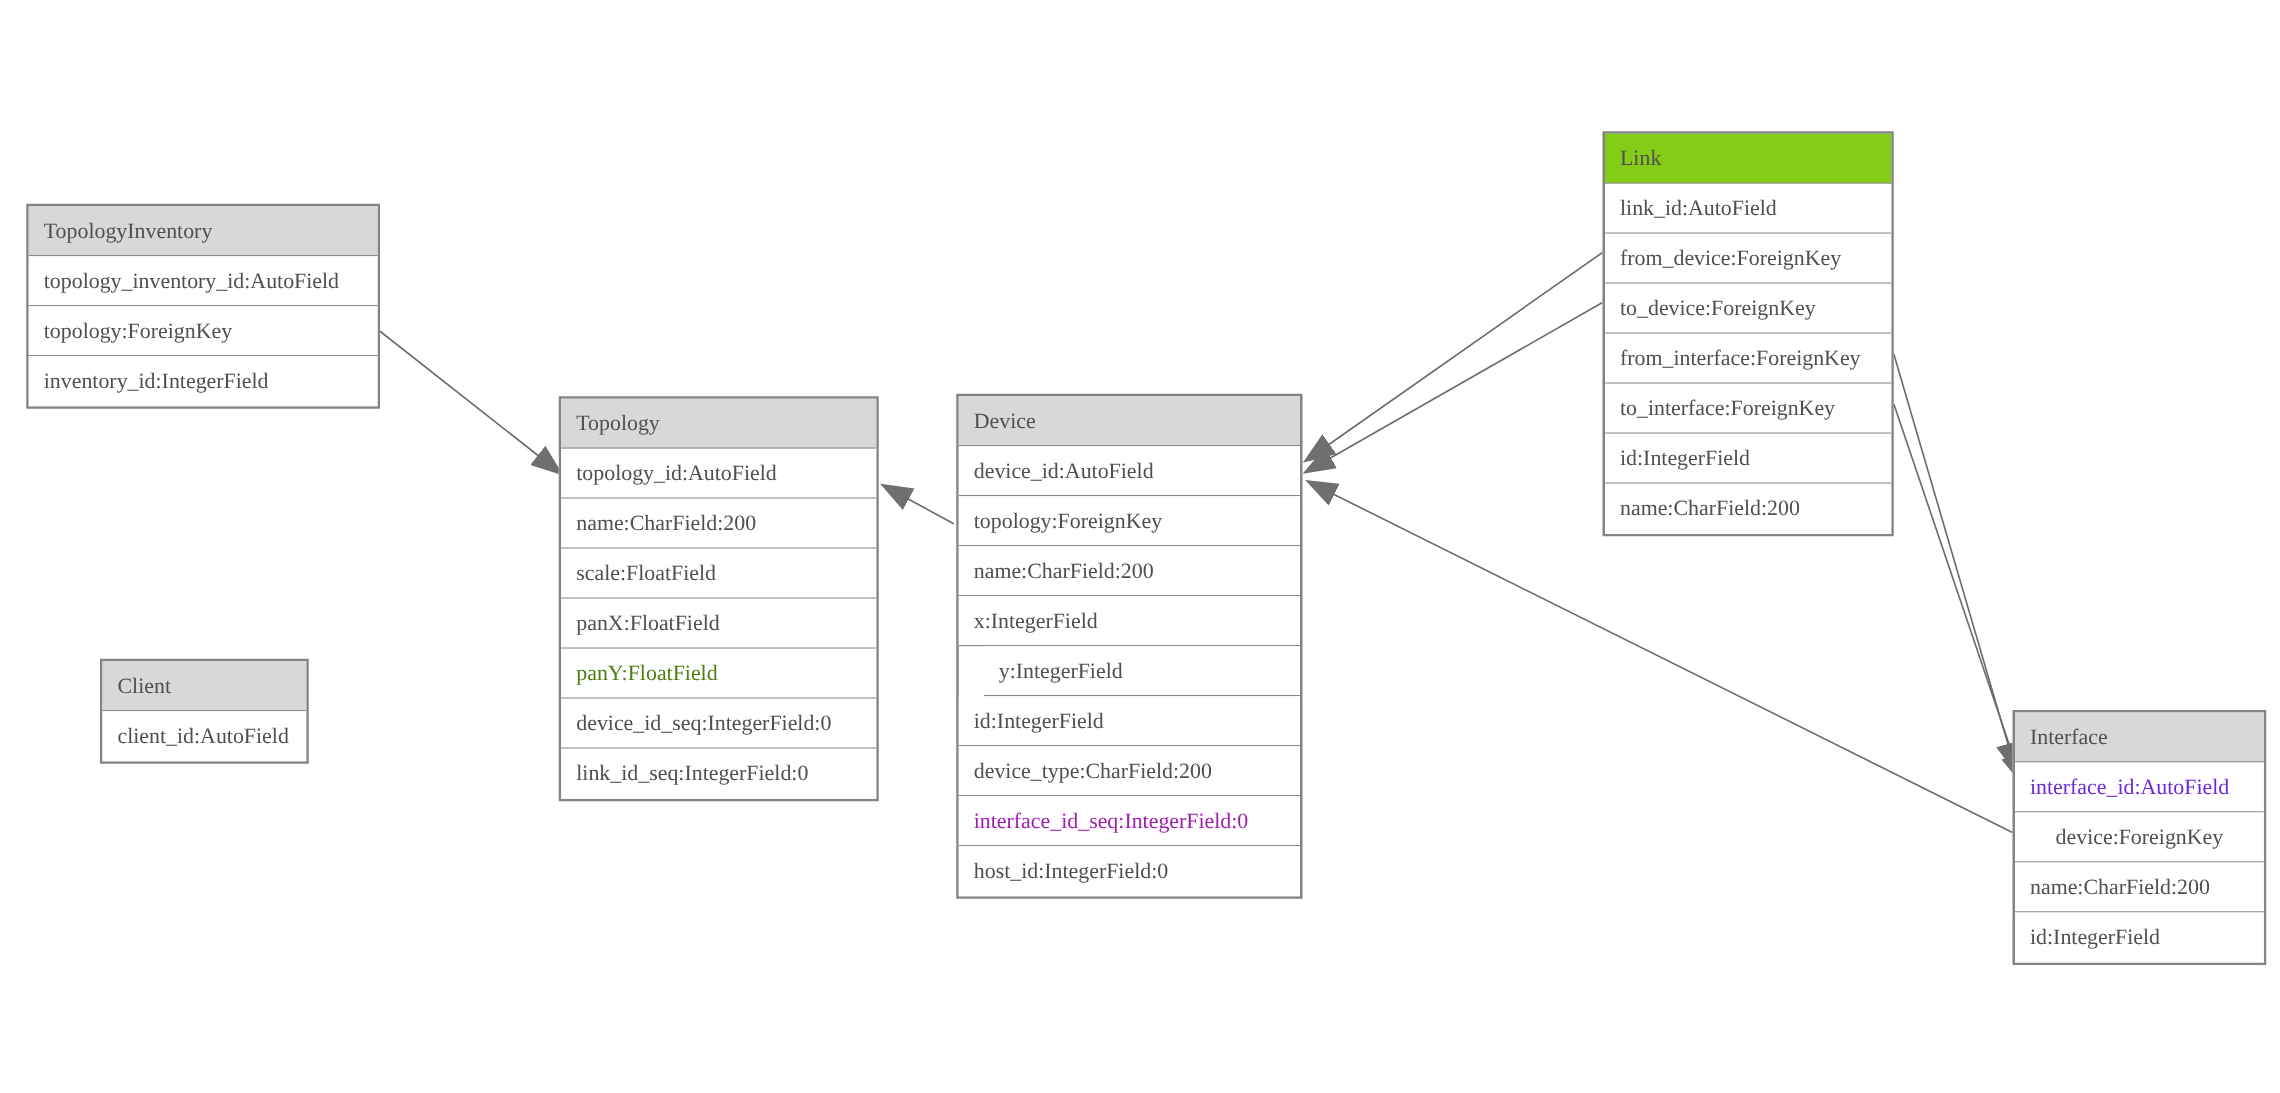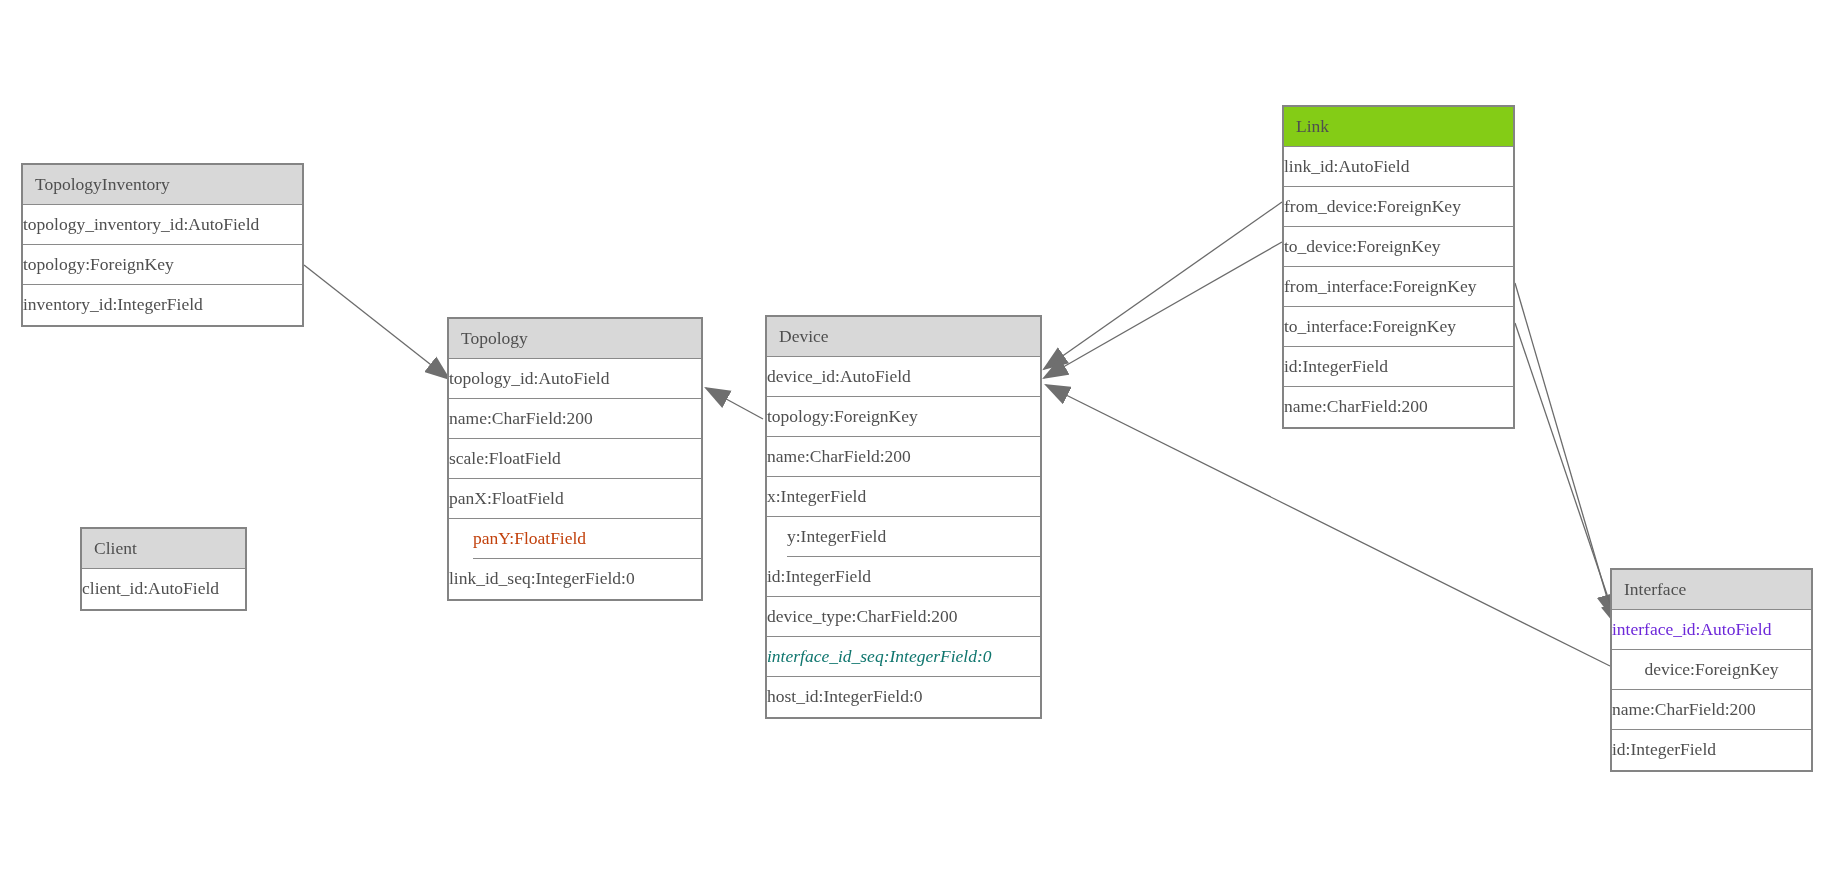--- a/index.html
+++ b/index.html
@@ -30,21 +30,21 @@
     background: #d8d8d8;
     border-bottom: 1px solid #8a8a8a;
     color: #4f4f4f;
     font-size: 17.5px;
     white-space: nowrap;
     box-sizing: border-box;
   }
   .entity-field {
     height: 40px;
     line-height: 39px;
-    padding: 0 0;
+    padding: 0 12px;
     border-bottom: 1px solid #8a8a8a;
     color: #4f4f4f;
     font-size: 17.5px;
     white-space: nowrap;
     box-sizing: border-box;
     background: #ffffff;
   }
   .entity-field:last-child { border-bottom: none; }
 </style>
 </head>
@@ -73,37 +73,38 @@
         <div class="entity-field" style="color: rgb(79, 79, 79);">topology_inventory_id:AutoField</div>
         <div class="entity-field" style="color: rgb(79, 79, 79);">topology:ForeignKey</div>
         <div class="entity-field" style="color: rgb(79, 79, 79);">inventory_id:IntegerField</div>
       </div>
       <div class="entity" style="left: 447px; top: 317px; width: 256px; border-color: rgb(132, 132, 132);">
         <div class="entity-header" style="background: rgb(216, 216, 216); color: rgb(79, 79, 79);">Topology</div>
         <div class="entity-field" style="color: rgb(79, 79, 79);">topology_id:AutoField</div>
         <div class="entity-field" style="color: rgb(79, 79, 79);">name:CharField:200</div>
         <div class="entity-field" style="color: rgb(79, 79, 79);">scale:FloatField</div>
         <div class="entity-field" style="color: rgb(79, 79, 79);">panX:FloatField</div>
-        <div class="entity-field" style="color: #c2410c; margin-left: 24px;">panY:FloatField</div>
+        <div class="entity-field" style="color: #4d7c0f;">panY:FloatField</div>
+        <div class="entity-field" style="color: rgb(79, 79, 79);">device_id_seq:IntegerField:0</div>
         <div class="entity-field" style="color: rgb(79, 79, 79);">link_id_seq:IntegerField:0</div>
       </div>
       <div class="entity" style="left: 80px; top: 527px; width: 167px; border-color: rgb(132, 132, 132);">
         <div class="entity-header" style="background: rgb(216, 216, 216); color: rgb(79, 79, 79);">Client</div>
         <div class="entity-field" style="color: rgb(79, 79, 79);">client_id:AutoField</div>
       </div>
       <div class="entity" style="left: 765px; top: 315px; width: 277px; border-color: rgb(132, 132, 132);">
         <div class="entity-header" style="background: rgb(216, 216, 216); color: rgb(79, 79, 79);">Device</div>
         <div class="entity-field" style="color: rgb(79, 79, 79);">device_id:AutoField</div>
         <div class="entity-field" style="color: rgb(79, 79, 79);">topology:ForeignKey</div>
         <div class="entity-field" style="color: rgb(79, 79, 79);">name:CharField:200</div>
         <div class="entity-field" style="color: rgb(79, 79, 79);">x:IntegerField</div>
         <div class="entity-field" style="color: rgb(79, 79, 79); margin-left: 20px;">y:IntegerField</div>
         <div class="entity-field" style="color: rgb(79, 79, 79);">id:IntegerField</div>
         <div class="entity-field" style="color: rgb(79, 79, 79);">device_type:CharField:200</div>
-        <div class="entity-field" style="color: #0f766e; font-style: italic;">interface_id_seq:IntegerField:0</div>
+        <div class="entity-field" style="color: #a21caf;">interface_id_seq:IntegerField:0</div>
         <div class="entity-field" style="color: rgb(79, 79, 79);">host_id:IntegerField:0</div>
       </div>
       <div class="entity" style="left: 1282px; top: 105px; width: 233px; border-color: rgb(132, 132, 132);">
         <div class="entity-header" style="background: #84cc16; color: rgb(79, 79, 79);">Link</div>
         <div class="entity-field" style="color: rgb(79, 79, 79);">link_id:AutoField</div>
         <div class="entity-field" style="color: rgb(79, 79, 79);">from_device:ForeignKey</div>
         <div class="entity-field" style="color: rgb(79, 79, 79);">to_device:ForeignKey</div>
         <div class="entity-field" style="color: rgb(79, 79, 79);">from_interface:ForeignKey</div>
         <div class="entity-field" style="color: rgb(79, 79, 79);">to_interface:ForeignKey</div>
         <div class="entity-field" style="color: rgb(79, 79, 79);">id:IntegerField</div>

